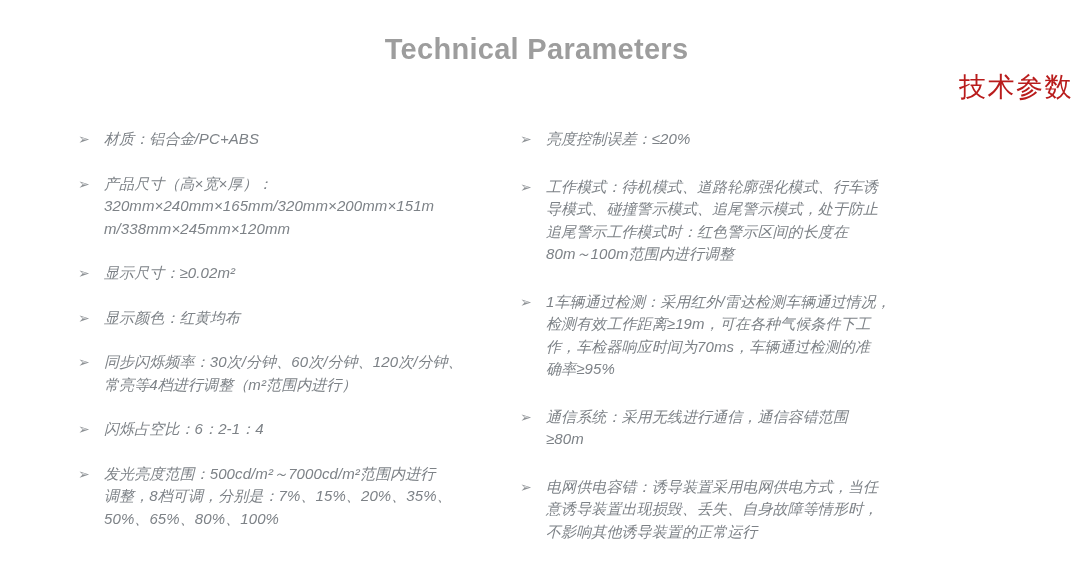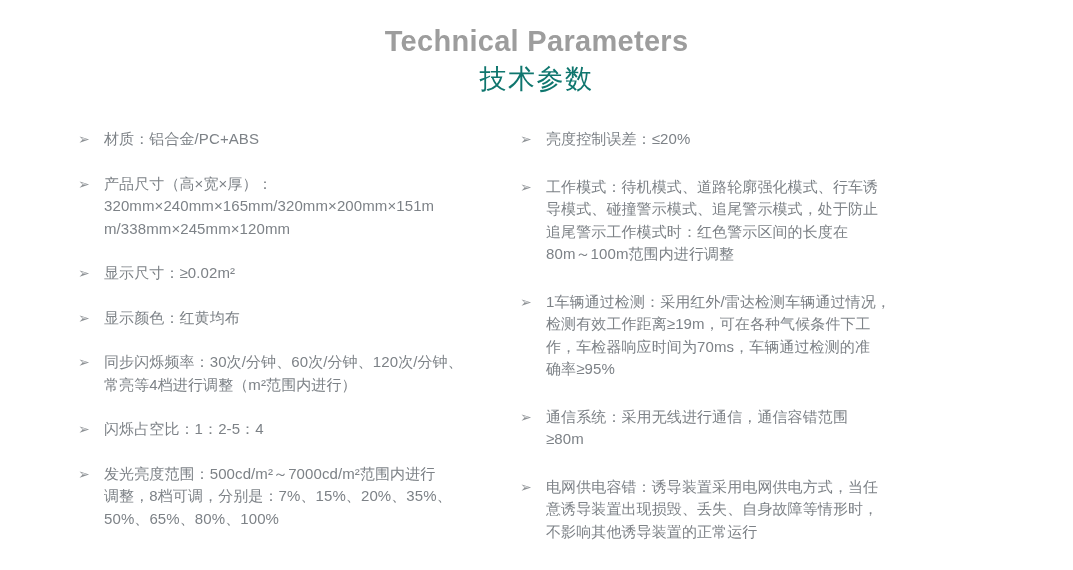--- a/index.html
+++ b/index.html
@@ -20,37 +20,38 @@
     position: relative;
     width: 1073px;
     height: 570px;
     background: #ffffff;
     box-sizing: border-box;
   }
 
   
   .header {
     text-align: center;
-    padding-top: 25px;
+    padding-top: 33px;
   }
   .title-en {
     font-size: 29px;
     font-weight: bold;
     color: #9d9d9d;
     letter-spacing: 0.3px;
     line-height: 1.15;
     margin: 0;
   }
   .title-cn {
     font-size: 27px;
     font-weight: normal;
-    color: #0f766e;
+    color: #b91c1c;
     letter-spacing: 1.5px;
     line-height: 1.3;
     margin: 4px 0 0 0;
+    text-align: right;
   }
 
   
   .columns {
     position: absolute;
     top: 128px;
     left: 0;
     width: 1073px;
     display: flex;
     align-items: flex-start;
@@ -94,20 +95,21 @@
     color: #8e9296;
     font-size: 14px;
     line-height: 22.5px;
     text-align: left;
     user-select: none;
   }
 
   .spec-text {
     display: block;
     white-space: pre-line;
+    font-style: italic;
   }
 
   
   .col-left li.spec-item { margin-bottom: 22px; }
   .col-right li.spec-item { margin-bottom: 25px; }
 </style>
 </head>
 <body>
 
 <div class="page">
@@ -139,21 +141,21 @@
           <span class="bullet">➢</span>
           <span class="spec-text">显示颜色：红黄均布</span>
         </li>
         <li class="spec-item">
           <span class="bullet">➢</span>
           <span class="spec-text">同步闪烁频率：30次/分钟、60次/分钟、120次/分钟、
 常亮等4档进行调整（m²范围内进行）</span>
         </li>
         <li class="spec-item">
           <span class="bullet">➢</span>
-          <span class="spec-text">闪烁占空比：1：2-5：4</span>
+          <span class="spec-text">闪烁占空比：6：2-1：4</span>
         </li>
         <li class="spec-item">
           <span class="bullet">➢</span>
           <span class="spec-text">发光亮度范围：500cd/m²～7000cd/m²范围内进行
 调整，8档可调，分别是：7%、15%、20%、35%、
 50%、65%、80%、100%</span>
         </li>
       </ul>
     </div>
 

